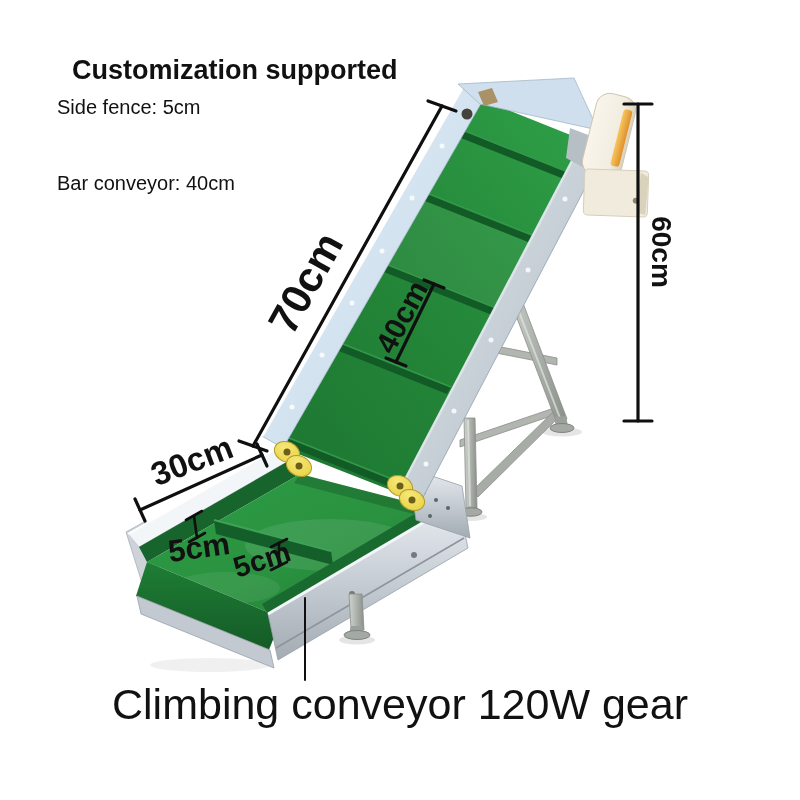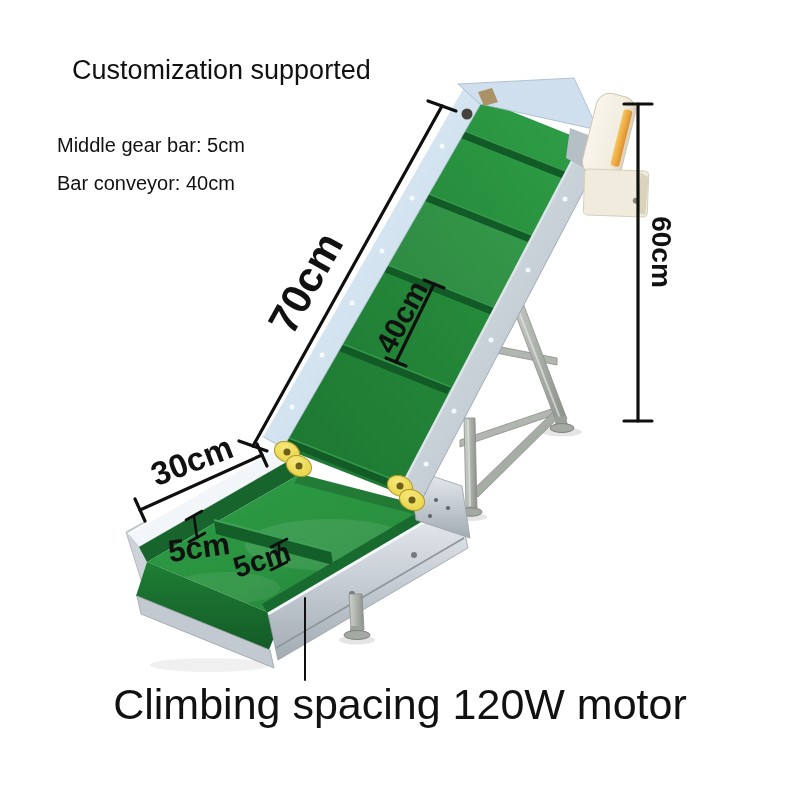--- a/index.html
+++ b/index.html
@@ -1,20 +1,20 @@
 <!DOCTYPE html>
 <html><head>
 <meta charset="utf-8">
 <style>
   html,body{margin:0;padding:0;background:#ffffff;}
   .stage{position:relative;width:800px;height:800px;background:#ffffff;overflow:hidden;
          font-family:"Liberation Sans", sans-serif;color:#111;}
   .stage svg{position:absolute;left:0;top:0;}
   .txt{position:absolute;white-space:nowrap;color:#111;}
-  .hdr-title{font-size:27px;font-weight:400;}
+  .hdr-title{font-size:27px;font-weight:700;}
   .spec{font-size:20px;font-weight:400;}
   .dim{font-weight:700;transform-origin:center;}
   .caption{width:800px;text-align:center;font-size:43px;font-weight:400;}
   .c{transform:translate(-50%,-50%);}
 </style>
 </head>
 <body>
 
 <div class="stage">
 
@@ -230,24 +230,24 @@
       <g stroke-width="2.6">
         <line x1="279" y1="543" x2="279" y2="566"></line>
         <line x1="271" y1="547" x2="287" y2="539"></line>
         <line x1="271" y1="570" x2="287" y2="562"></line>
       </g>
       <line x1="305" y1="598" x2="305" y2="680" stroke-width="2"></line>
     </g>
   </svg>
 
   <div class="txt hdr-title" style="left:72px;top:55px;">Customization supported</div>
-  <div class="txt spec" style="left:57px;top:134px;">Middle gear bar: 5cm</div>
+  <div class="txt spec" style="left:57px;top:96px;">Side fence: 5cm</div>
   <div class="txt spec" style="left:57px;top:172px;">Bar conveyor: 40cm</div>
 
   <div class="txt dim c" style="left:306px;top:283px;font-size:42px;transform:translate(-50%,-50%) rotate(-61deg);">70cm</div>
   <div class="txt dim c" style="left:402px;top:317px;font-size:30px;transform:translate(-50%,-50%) rotate(-62deg);">40cm</div>
   <div class="txt dim c" style="left:661px;top:252px;font-size:28px;transform:translate(-50%,-50%) rotate(90deg);">60cm</div>
   <div class="txt dim c" style="left:192px;top:461px;font-size:33px;transform:translate(-50%,-50%) rotate(-21deg);">30cm</div>
   <div class="txt dim c" style="left:199px;top:548px;font-size:31px;transform:translate(-50%,-50%) rotate(-8deg);">5cm</div>
   <div class="txt dim c" style="left:262px;top:560px;font-size:29px;transform:translate(-50%,-50%) rotate(-18deg);">5cm</div>
 
-  <div class="txt caption" style="left:0px;top:680px;">Climbing spacing 120W motor</div>
+  <div class="txt caption" style="left:0px;top:680px;">Climbing conveyor 120W gear</div>
 </div>
 
 </body></html>

